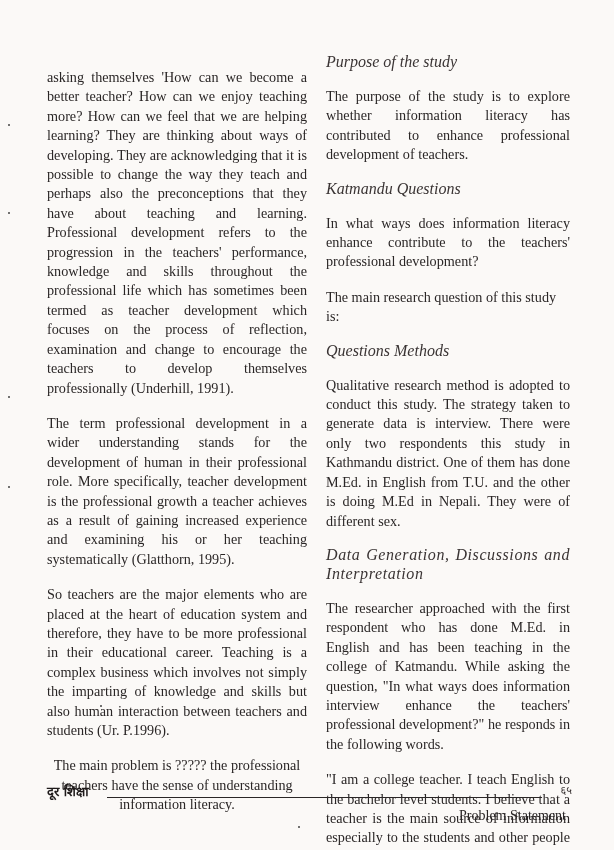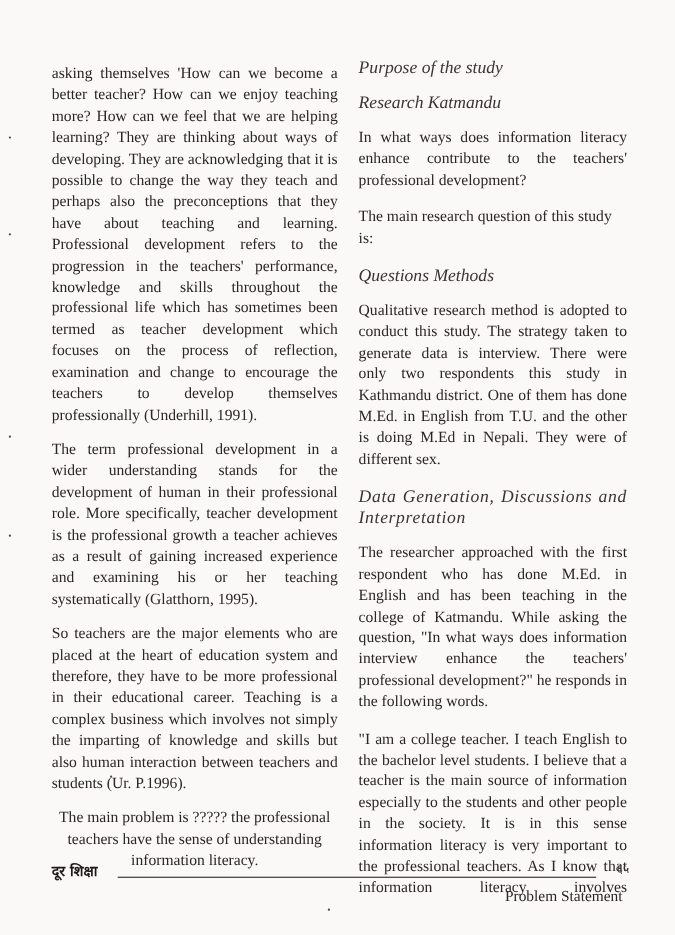--- a/index.html
+++ b/index.html
@@ -8,21 +8,21 @@
     background: #fbf9f7;
     font-family: "Liberation Serif", serif;
     color: #2a2626;
     position: relative;
   }
   .page { position: absolute; inset: 0; }
   .col { position: absolute; top: 52px; }
   .col.left { left: 47px; width: 260px; }
   .col.right { left: 326px; width: 244px; }
   p {
-    margin: 6px 0 12px 0;
+    margin: 16px 0 12px 0;
     font-size: 14.2px;
     line-height: 19.4px;
     text-align: justify;
   }
   h3 {
     margin: 0 0 13px 0;
     font-style: italic;
     font-weight: normal;
     font-size: 16px;
     line-height: 19px;
@@ -58,22 +58,23 @@
 
   <div class="col left">
     <p>asking themselves 'How can we become a better teacher? How can we enjoy teaching more? How can we feel that we are helping learning? They are thinking about ways of developing. They are acknowledging that it is possible to change the way they teach and perhaps also the preconceptions that they have about teaching and learning. Professional development refers to the progression in the teachers' performance, knowledge and skills throughout the professional life which has sometimes been termed as teacher development which focuses on the process of reflection, examination and change to encourage the teachers to develop themselves professionally (Underhill, 1991).</p>
     <p>The term professional development in a wider understanding stands for the development of human in their professional role. More specifically, teacher development is the professional growth a teacher achieves as a result of gaining increased experience and examining his or her teaching systematically (Glatthorn, 1995).</p>
     <p>So teachers are the major elements who are placed at the heart of education system and therefore, they have to be more professional in their educational career. Teaching is a complex business which involves not simply the imparting of knowledge and skills but also human interaction between teachers and students (Ur. P.1996).</p>
     <p style="text-align:center">The main problem is ????? the professional teachers have the sense of understanding information literacy.</p>
   </div>
 
   <div class="col right">
     <h3>Purpose of the study</h3>
+    <p>The purpose of the study is to explore whether information literacy has contributed to enhance professional development of teachers.</p>
 
-    <h3>Research Katmandu</h3>
+    <h3>Katmandu Questions</h3>
     <p>In what ways does information literacy enhance contribute to the teachers' professional development?</p>
     <p style="text-align:left">The main research question of this study is:</p>
 
     <h3>Questions Methods</h3>
     <p>Qualitative research method is adopted to conduct this study. The strategy taken to generate data is interview. There were only two respondents this study in Kathmandu district. One of them has done M.Ed. in English from T.U. and the other is doing M.Ed in Nepali. They were of different sex.</p>
 
     <h3 style="text-align:justify;text-align-last:left;letter-spacing:.6px">Data Generation, Discussions and Interpretation</h3>
     <p>The researcher approached with the first respondent who has done M.Ed. in English and has been teaching in the college of Katmandu. While asking the question, "In what ways does information interview enhance the teachers' professional development?" he responds in the following words.</p>
     <p style="text-align-last:justify">"I am a college teacher. I teach English to the bachelor level students. I believe that a teacher is the main source of information especially to the students and other people in the society. It is in this sense information literacy is very important to the professional teachers. As I know that information literacy involves</p>
   </div>

